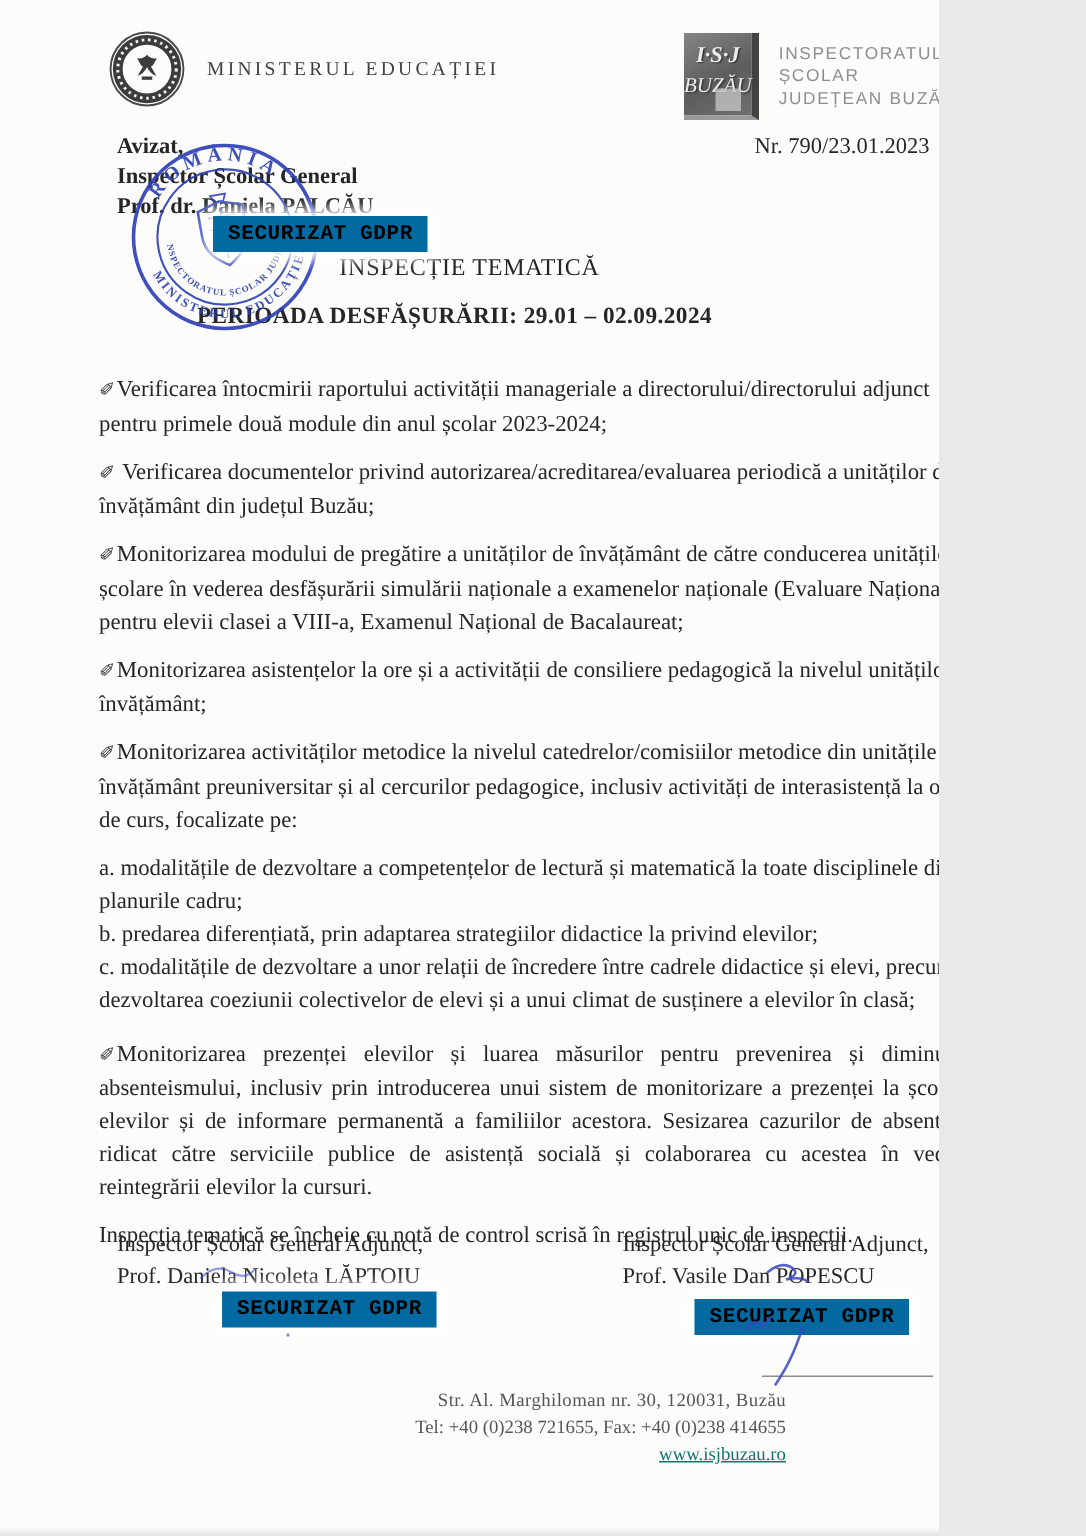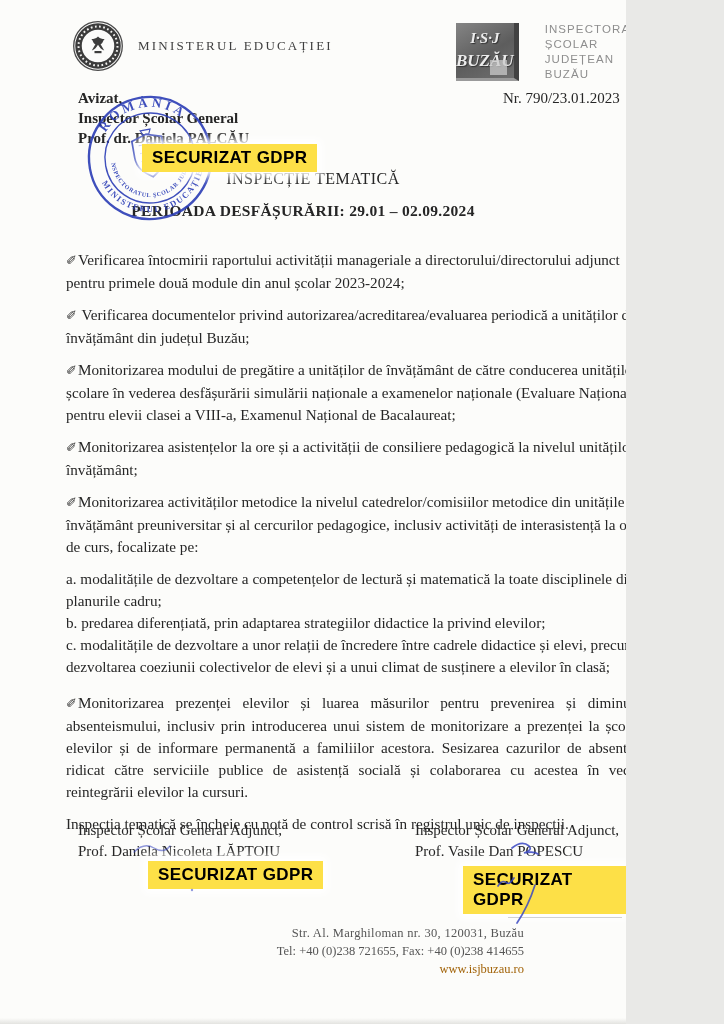--- a/index.html
+++ b/index.html
@@ -3,39 +3,39 @@
 <meta charset="utf-8">
 <style>
   html,body{margin:0;padding:0;}
   body{width:724px;height:1024px;background:#e9e9e7;font-family:"Liberation Serif",serif;}
   .page{position:relative;width:626px;height:1024px;background:#fcfcfa;overflow:hidden;color:#262626;}
 
   
   .header-left{position:absolute;left:72px;top:20px;display:flex;align-items:center;gap:14px;}
   .gov-seal{width:52px;height:52px;flex:0 0 auto;}
   .ministry-name{font-size:13px;letter-spacing:2.2px;color:#3f3f3f;font-weight:500;}
-  .header-right{position:absolute;left:456px;top:22px;display:flex;align-items:center;gap:26px;}
+  .header-right{position:absolute;left:456px;top:22px;display:flex;align-items:center;gap:13px;}
   .isj-logo{position:relative;width:64px;height:58px;background:linear-gradient(150deg,#858585 0%,#5d5d5d 55%,#6f6f6f 100%);
     border-right:5px solid #424242;border-bottom:3px solid #9a9a9a;color:#ececec;
     font-style:italic;text-align:center;line-height:1;padding-top:8px;box-sizing:border-box;}
   .isj-line1{font-size:15px;font-weight:bold;text-shadow:1px 1px 1px #333;}
-  .isj-line2{font-size:17px;font-weight:bold;margin-top:6px;text-shadow:1px 1px 1px #333;}
+  .isj-line2{font-size:14px;font-weight:normal;margin-top:6px;text-shadow:1px 1px 1px #333;}
   .isj-patch{position:absolute;right:7px;bottom:3px;width:17px;height:15px;background:#c9c9c9;opacity:.75;}
   .inspectorate-name{font-family:"Liberation Sans",sans-serif;font-size:11.5px;letter-spacing:1.1px;color:#8e8e8e;line-height:15px;}
 
   
   .approval{position:absolute;left:78px;top:88px;font-size:15px;font-weight:bold;line-height:20px;z-index:1;}
   .ref-number{position:absolute;left:503px;top:90px;font-size:15px;font-weight:normal;}
 
   
   .stamp{position:absolute;left:84px;top:92px;width:132px;height:132px;transform:rotate(-10deg);opacity:.9;z-index:2;pointer-events:none;}
 
   
-  .gdpr{position:absolute;background:#fde047;color:#000;font-family:Liberation Sans, sans-serif;
-    font-weight:bold;font-size:17px;letter-spacing:.4px;padding:4px 10px;z-index:3;
+  .gdpr{position:absolute;background:#0369a1;color:#000;font-family:Liberation Mono, monospace;
+    font-weight:bold;font-size:14px;letter-spacing:.4px;padding:4px 10px;z-index:3;
     box-shadow:0 0 8px 5px rgba(255,255,255,.95);}
   .gdpr-1{left:142px;top:144px;}
   .gdpr-2{left:148px;top:861px;}
   .gdpr-3{left:463px;top:866px;}
 
   
   .doc-title{position:absolute;left:0;right:20px;top:170px;text-align:center;font-size:16px;font-weight:normal;letter-spacing:.5px;margin-left:20px;}
   .doc-subtitle{position:absolute;left:0;right:20px;top:202px;text-align:center;font-size:15.5px;font-weight:bold;letter-spacing:.3px;}
 
   
@@ -50,21 +50,21 @@
   
   .sig{position:absolute;font-size:15px;line-height:21px;}
   .sig-left{left:78px;top:820px;}
   .sig-right{left:415px;top:820px;}
   .ink{position:absolute;z-index:4;pointer-events:none;}
 
   
   .footer-rule{position:absolute;left:508px;top:917px;width:114px;border-top:1.2px solid #8b8b8b;}
   .footer{position:absolute;right:102px;top:924px;text-align:right;font-size:12.5px;line-height:18px;color:#555;}
   .footer .addr{letter-spacing:.3px;}
-  .site-link{color:#a16207;cursor:pointer;}
+  .site-link{color:#0f766e;text-decoration:underline;cursor:pointer;}
 
   
   .edge-right{position:absolute;left:700px;top:280px;width:2px;height:735px;
     background:linear-gradient(#ffffff00,#c6c6c6 30%,#bdbdbd);}
   .edge-bottom{position:absolute;left:0;bottom:0;width:100%;height:6px;
     background:linear-gradient(#ffffff00,#e3e3e0);}
 </style>
 </head>
 <body>
 

